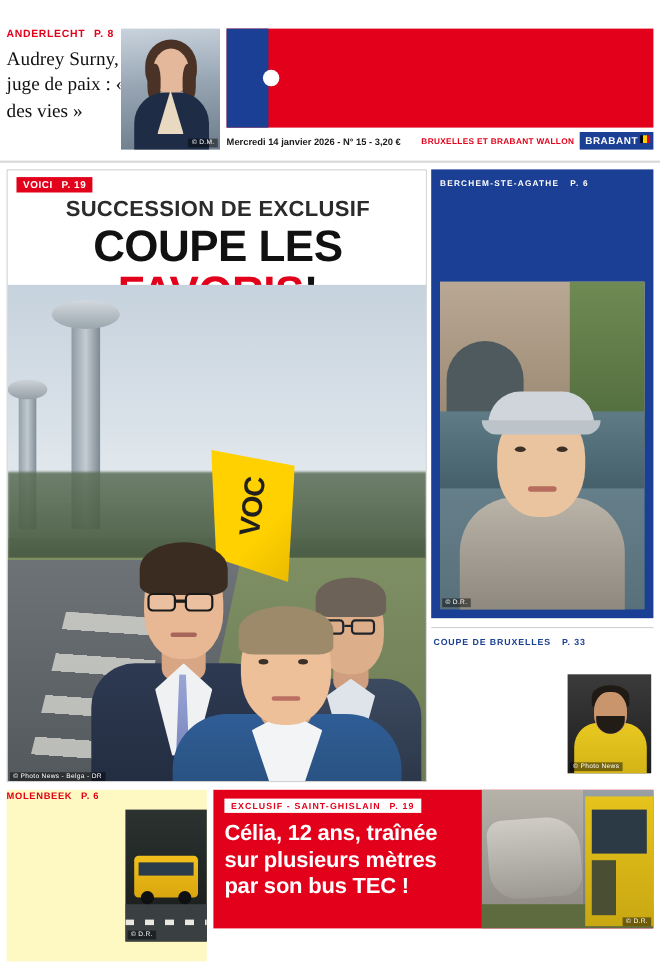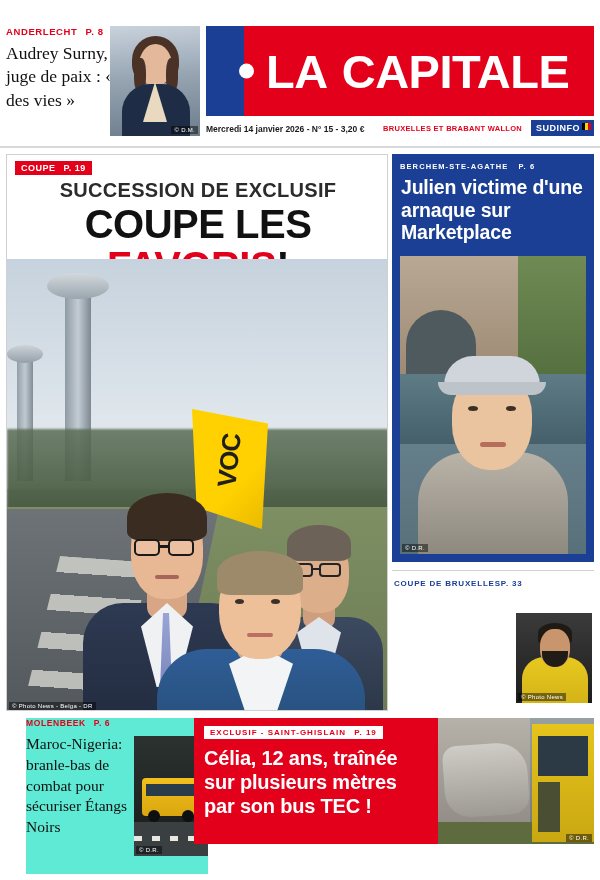--- a/index.html
+++ b/index.html
@@ -393,21 +393,21 @@
     width: 202px; height: 141px;
     background: #ffffff;
     border-top: 1px solid #d0d0d0;
   }
   .rm-kicker {
     position: absolute;
     left: 2px; top: 8px;
     font-size: 8px; font-weight: bold;
     color: #1b3f94; letter-spacing: .8px;
   }
-  .rm-kicker .pg { }
+  .rm-kicker .pg { margin-left: 10px; }
   .rm-head {
     position: absolute;
     left: 2px; top: 26px;
     width: 118px;
     font-family: "Liberation Serif", serif;
     font-size: 15.5px;
     line-height: 1.35;
     color: #111;
   }
   .rm-photo {
@@ -424,22 +424,21 @@
   .rmp-hair { position:absolute; left:22px; top:10px; width:34px; height:20px;
     border-radius:50% 50% 10% 10%; background:#201a15; }
   .rmp-beard { position:absolute; left:26px; top:38px; width:26px; height:16px;
     border-radius:0 0 14px 14px; background:#221c17; }
 
   
   .bottom-left {
     position: absolute;
     left: 6px; top: 718px;
     width: 182px; height: 156px;
-    background: #5eead4;
-    margin-left: 20px;
+    background: #fef9c3;
   }
   .bl-kicker {
     position: absolute; left: 0; top: 0;
     font-size: 8.5px; font-weight: bold;
     color: #e2001a; letter-spacing: .6px;
   }
   .bl-kicker .pg { margin-left: 8px; }
   .bl-head {
     position: absolute; left: 0; top: 16px; width: 106px;
     font-family: "Liberation Serif", serif;
@@ -515,36 +514,33 @@
       <div class="tp-hair3"></div>
       <div class="tp-body"></div>
       <div class="tp-shirt"></div>
       <div class="credit" style="right:2px; bottom:2px;">© D.M.</div>
     </div>
 
     <div class="masthead">
       <div class="blue">
         <div class="dot"></div>
       </div>
-      <div class="title">
-        <span>LA</span><span class="thin">&nbsp;</span><span>CAPITALE</span>
-      </div>
     </div>
 
     <div class="dateline">Mercredi 14 janvier 2026 - N° 15 - 3,20 €</div>
     <div class="region">BRUXELLES ET BRABANT WALLON</div>
     <div class="sudinfo">
-      <span>SUDINFO</span>
+      <span>BRABANT</span>
       <span class="flag"></span>
     </div>
   </div>
 
   <div class="lead">
     <div class="lead-kicker">
-      <span>COUPE</span><span class="pg">P. 19</span>
+      <span>VOICI</span><span class="pg">P. 19</span>
     </div>
     <div class="lead-top">
       <div class="lead-sur">SUCCESSION DE EXCLUSIF</div>
       <div class="lead-main">
         <span>COUPE LES</span>
         <span class="red">FAVORIS</span><span>!</span>
       </div>
     </div>
 
     <div class="lead-photo">
@@ -596,21 +592,20 @@
       </div>
 
       <div class="credit" style="left:2px; bottom:2px;">© Photo News - Belga - DR</div>
     </div>
   </div>
 
   <div class="right-top">
     <div class="rt-kicker">
       <span>BERCHEM-STE-AGATHE</span><span class="pg">P. 6</span>
     </div>
-    <div class="rt-head">Julien victime d'une arnaque sur Marketplace</div>
     <div class="rt-photo">
       <div class="rtp-wall"></div>
       <div class="rtp-green"></div>
       <div class="rtp-arch"></div>
       <div class="rtp-water"></div>
       <div class="rtp-body"></div>
       <div class="rtp-face"></div>
       <div class="rtp-cap"></div>
       <div class="rtp-brim"></div>
       <div class="rtp-eye-l"></div>
@@ -630,21 +625,20 @@
       <div class="rmp-face"></div>
       <div class="rmp-beard"></div>
       <div class="credit" style="left:2px; bottom:2px;">© Photo News</div>
     </div>
   </div>
 
   <div class="bottom-left">
     <div class="bl-kicker">
       <span>MOLENBEEK</span><span class="pg">P. 6</span>
     </div>
-    <div class="bl-head">Maroc-Nigeria: branle-bas de combat pour sécuriser Étangs Noirs</div>
     <div class="bl-photo">
       <div class="blp-road"></div>
       <div class="blp-stripe"></div>
       <div class="blp-bus"></div>
       <div class="blp-win"></div>
       <div class="blp-wheel1"></div>
       <div class="blp-wheel2"></div>
       <div class="credit" style="left:2px; bottom:2px;">© D.R.</div>
     </div>
   </div>

